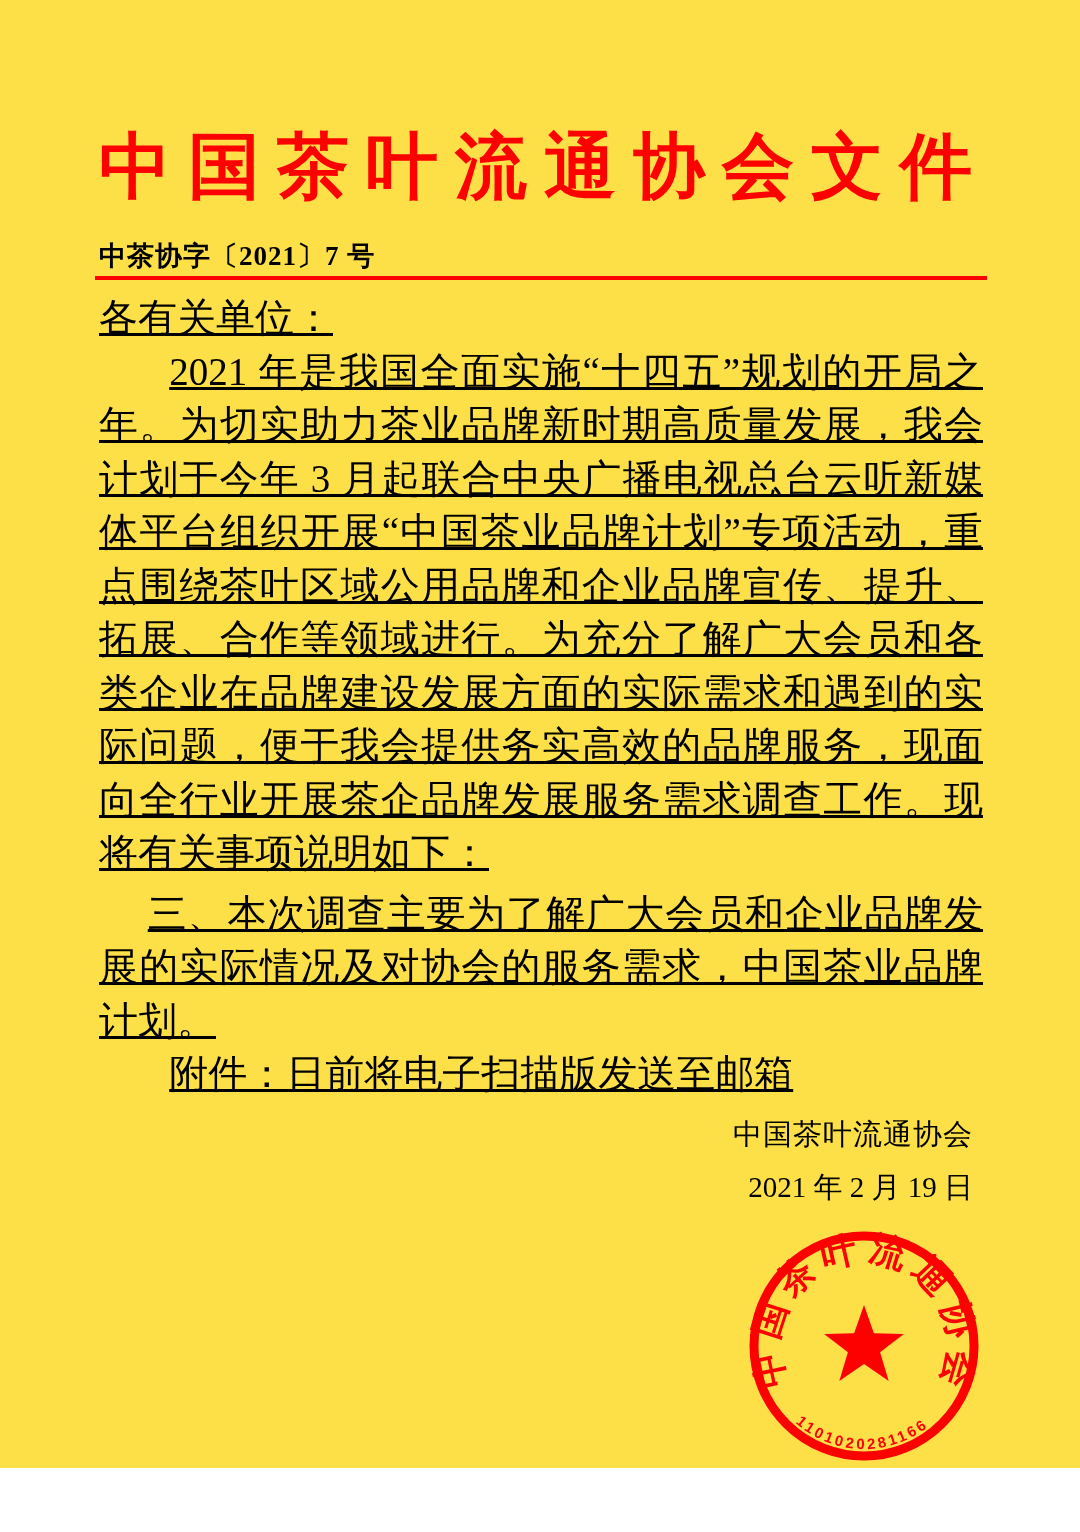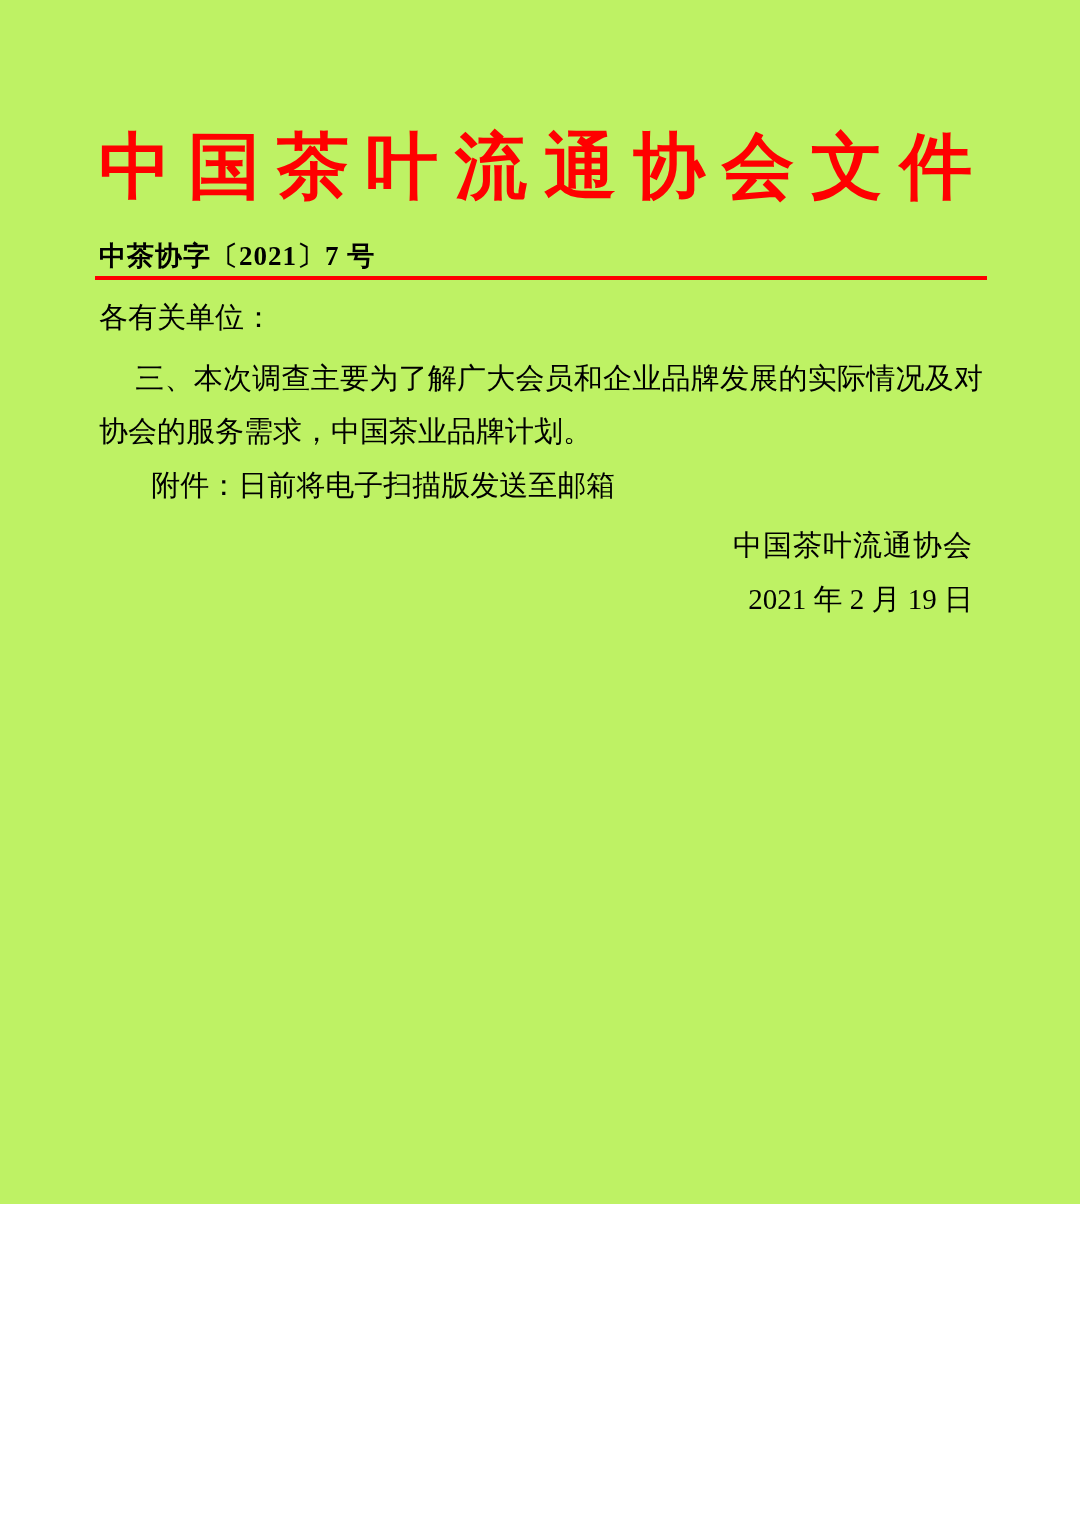--- a/index.html
+++ b/index.html
@@ -1,21 +1,21 @@
 <!DOCTYPE html>
 <html><head>
 <meta charset="utf-8">
 <style>
   * { margin: 0; padding: 0; box-sizing: border-box; }
   html, body { background: #ffffff; }
   .page {
     position: relative;
     width: 1080px;
-    height: 1204px;
-    background: #bef264;
+    height: 1468px;
+    background: #fde047;
     overflow: hidden;
     font-family: "Liberation Serif", "DejaVu Serif", serif;
     color: #000000;
   }
   .content {
     margin-left: 99px;
     margin-right: 97px; 
   }
   .org-header {
     margin-top: 126px;
@@ -48,24 +48,25 @@
     margin-top: 38px;
     font-size: 34px;
     line-height: 40px;
     font-weight: bold;
     text-align: center;
     font-family: "Liberation Sans", "DejaVu Sans", sans-serif;
     letter-spacing: 1px;
   }
   .body-text {
     margin-top: 11px;
-    font-size: 29px;
+    font-size: 39px;
     line-height: 53.5px;
     text-align: justify;
     text-justify: inter-ideograph;
+    text-decoration: underline;
   }
   .body-text p { text-indent: 1.8em; }
   .body-text p.no-indent { text-indent: 0; }
   .body-text p.small-indent { text-indent: 1.25em; }
   .body-text p.gap-before { margin-top: 7px; }
   .signature {
     font-size: 29px;
     line-height: 53.5px;
     text-align: right;
     padding-right: 10px;
@@ -90,20 +91,21 @@
 
     <div class="org-header">中国茶叶流通协会文件</div>
 
     <div class="doc-number">中茶协字〔2021〕7 号</div>
 
     <div class="red-rule"></div>
 
 
     <div class="body-text">
       <p class="no-indent">各有关单位：</p>
+      <p>2021 年是我国全面实施“十四五”规划的开局之年。为切实助力茶业品牌新时期高质量发展，我会计划于今年 3 月起联合中央广播电视总台云听新媒体平台组织开展“中国茶业品牌计划”专项活动，重点围绕茶叶区域公用品牌和企业品牌宣传、提升、拓展、合作等领域进行。为充分了解广大会员和各类企业在品牌建设发展方面的实际需求和遇到的实际问题，便于我会提供务实高效的品牌服务，现面向全行业开展茶企品牌发展服务需求调查工作。现将有关事项说明如下：</p>
       <p class="small-indent gap-before">三、本次调查主要为了解广大会员和企业品牌发展的实际情况及对协会的服务需求，中国茶业品牌计划。</p>
       <p>附件：日前将电子扫描版发送至邮箱</p>
     </div>
 
     <div class="signature">
       <div class="sig-org">中国茶叶流通协会</div>
       <div class="sig-date">2021 年 2 月 19 日</div>
     </div>
   </div>
 

